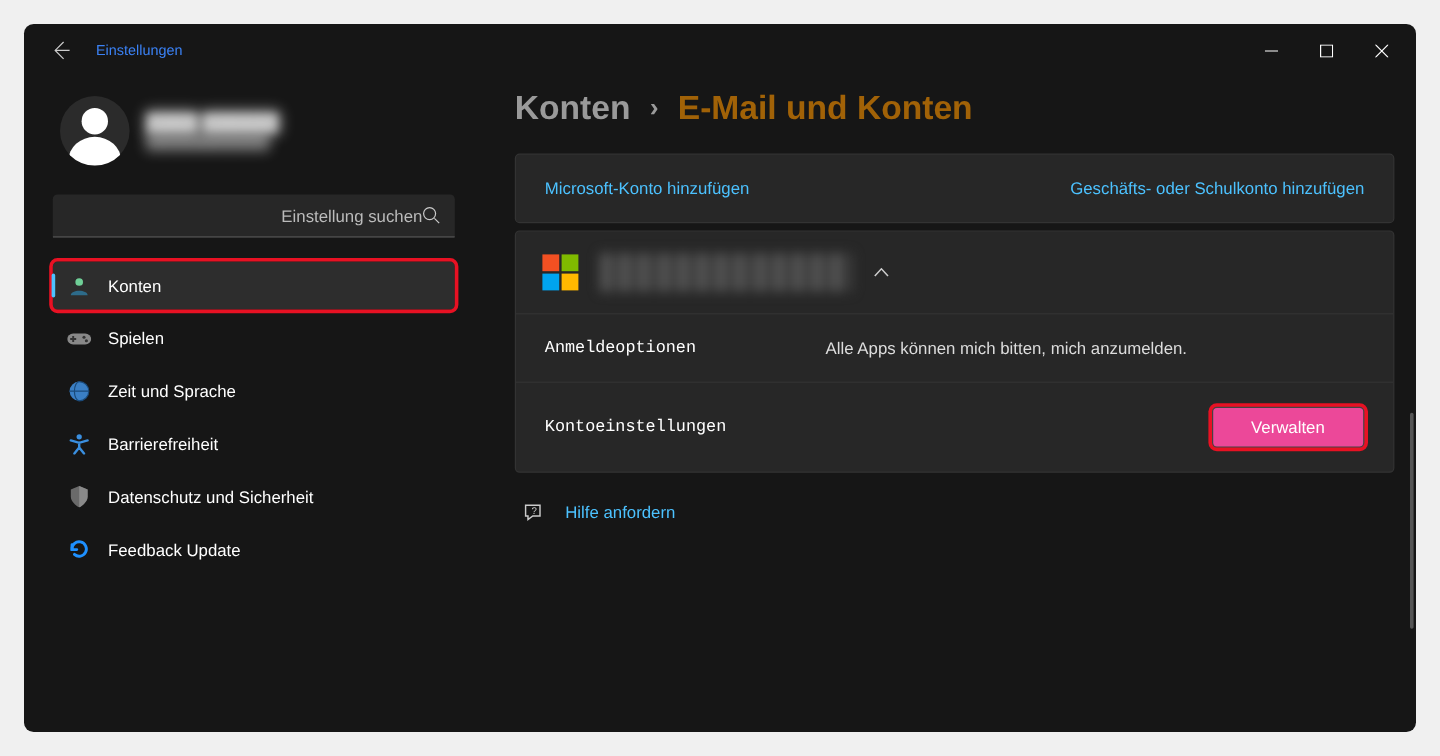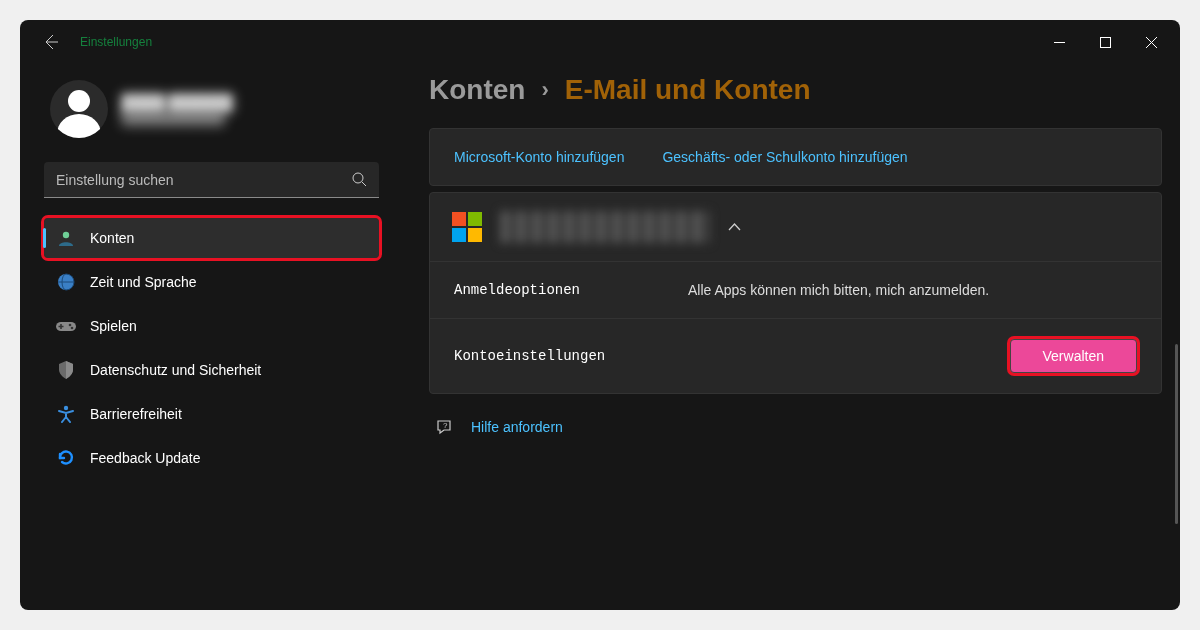--- a/index.html
+++ b/index.html
@@ -33,21 +33,21 @@
   }
   .back-btn {
     width: 34px; height: 34px;
     display: flex; align-items: center; justify-content: center;
     cursor: pointer;
     color: #ccc;
     font-size: 17px;
   }
   .title-text {
     font-size: 12px;
-    color: #15803d;
+    color: #3b82f6;
     margin-left: 12px;
     font-weight: 400;
   }
   .win-controls {
     margin-left: auto;
     display: flex;
   }
   .win-btn {
     width: 46px; height: 30px;
     display: flex; align-items: center; justify-content: center;
@@ -114,21 +114,21 @@
     align-items: center;
     background: #272727;
     border-bottom: 1px solid #8a8a8a;
     border-radius: 4px 4px 0 0;
     height: 36px;
     padding: 0 12px;
     margin-bottom: 16px;
   }
   .searchbox input {
     flex: 1; background: transparent; border: none; outline: none;
-    color: #ccc; font-size: 14px;
+    color: #ccc; font-size: 14px; text-align: right;
   }
   .searchbox input::placeholder { color: #bbb; }
   .searchbox .sicon { color: #ccc; font-size: 14px; }
   .nav-item {
     display: flex; align-items: center; gap: 14px;
     height: 40px; padding: 0 12px; border-radius: 4px;
     cursor: pointer; font-size: 14px;
     position: relative;
   }
   .nav-item.active {
@@ -162,20 +162,21 @@
   .card {
     background: #272727;
     border: 1px solid #333;
     border-radius: 4px;
     margin-bottom: 6px;
   }
   .action-links {
     padding: 20px 24px;
     display: flex; gap: 38px;
     font-size: 14px;
+    justify-content: space-between;
   }
   .action-links a { color: #4cc2ff; text-decoration: none; cursor: pointer; }
   .acct-header {
     display: flex; align-items: center; gap: 18px;
     padding: 18px 22px;
     border-bottom: 1px solid #333;
   }
   .mslogo {
     width: 30px; height: 30px; display: grid;
     grid-template-columns: 1fr 1fr; grid-template-rows: 1fr 1fr; gap: 2px;
@@ -281,58 +282,58 @@
           <svg width="18" height="18" viewBox="0 0 18 18">
               <circle cx="9" cy="6" r="3.2" fill="#6fcf97"></circle>
               <path d="M2 17 C2 12 16 12 16 17 Z" fill="#2d6b8a"></path>
             </svg>
         </span>
         <span>Konten</span>
       </div>
 
       <div class="nav-item">
         <span class="nav-icon">
-          <svg width="18" height="18" viewBox="0 0 18 18">
-              <circle cx="9" cy="9" r="8" fill="#3a7fc5"></circle>
-              <path d="M9 1 A8 8 0 0 1 9 17 A4 8 0 0 1 9 1 M1 9 H17" stroke="#1a4a7a" stroke-width="1" fill="none"></path>
-            </svg>
-        </span>
-        <span>Zeit und Sprache</span>
-      </div>
-
-      <div class="nav-item">
-        <span class="nav-icon">
           <svg width="20" height="14" viewBox="0 0 20 14">
               <rect x="0" y="3" width="20" height="9" rx="5" fill="#888"></rect>
               <circle cx="14" cy="6" r="1.3" fill="#333"></circle>
               <circle cx="16" cy="9" r="1.3" fill="#333"></circle>
               <path d="M5 5 V10 M2.5 7.5 H7.5" stroke="#333" stroke-width="1.6"></path>
             </svg>
         </span>
         <span>Spielen</span>
       </div>
 
       <div class="nav-item">
         <span class="nav-icon">
+          <svg width="18" height="18" viewBox="0 0 18 18">
+              <circle cx="9" cy="9" r="8" fill="#3a7fc5"></circle>
+              <path d="M9 1 A8 8 0 0 1 9 17 A4 8 0 0 1 9 1 M1 9 H17" stroke="#1a4a7a" stroke-width="1" fill="none"></path>
+            </svg>
+        </span>
+        <span>Zeit und Sprache</span>
+      </div>
+
+      <div class="nav-item">
+        <span class="nav-icon">
+          <svg width="18" height="18" viewBox="0 0 18 18">
+              <circle cx="9" cy="3" r="2.2" fill="#3a8fe0"></circle>
+              <path d="M2 6 L9 8 L16 6 M9 8 V12 M9 12 L5 17 M9 12 L13 17" stroke="#3a8fe0" stroke-width="2" stroke-linecap="round" fill="none"></path>
+            </svg>
+        </span>
+        <span>Barrierefreiheit</span>
+      </div>
+
+      <div class="nav-item">
+        <span class="nav-icon">
           <svg width="16" height="18" viewBox="0 0 16 18">
               <path d="M8 0 L15 3 V9 C15 14 8 18 8 18 C8 18 1 14 1 9 V3 Z" fill="#6a6a6a"></path>
               <path d="M8 0 L15 3 V9 C15 14 8 18 8 18 V0" fill="#8a8a8a"></path>
             </svg>
         </span>
         <span>Datenschutz und Sicherheit</span>
-      </div>
-
-      <div class="nav-item">
-        <span class="nav-icon">
-          <svg width="18" height="18" viewBox="0 0 18 18">
-              <circle cx="9" cy="3" r="2.2" fill="#3a8fe0"></circle>
-              <path d="M2 6 L9 8 L16 6 M9 8 V12 M9 12 L5 17 M9 12 L13 17" stroke="#3a8fe0" stroke-width="2" stroke-linecap="round" fill="none"></path>
-            </svg>
-        </span>
-        <span>Barrierefreiheit</span>
       </div>
 
       <div class="nav-item">
         <span class="nav-icon">
           <svg width="18" height="18" viewBox="0 0 18 18">
               <path d="M3 9 A6 6 0 1 1 5 13" stroke="#1e90ff" stroke-width="2.4" fill="none" stroke-linecap="round"></path>
               <path d="M3 5 L3 9 L7 9" stroke="#1e90ff" stroke-width="2.4" fill="none" stroke-linecap="round"></path>
             </svg>
         </span>
         <span>Feedback Update</span>

